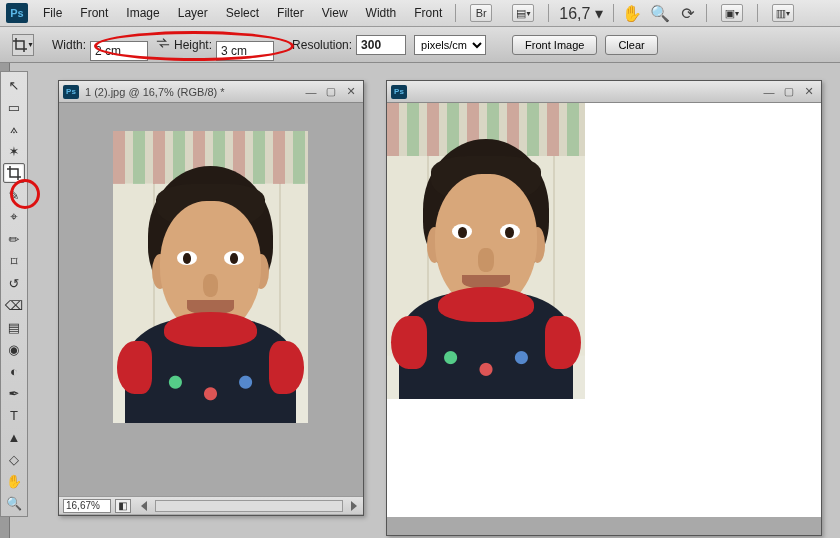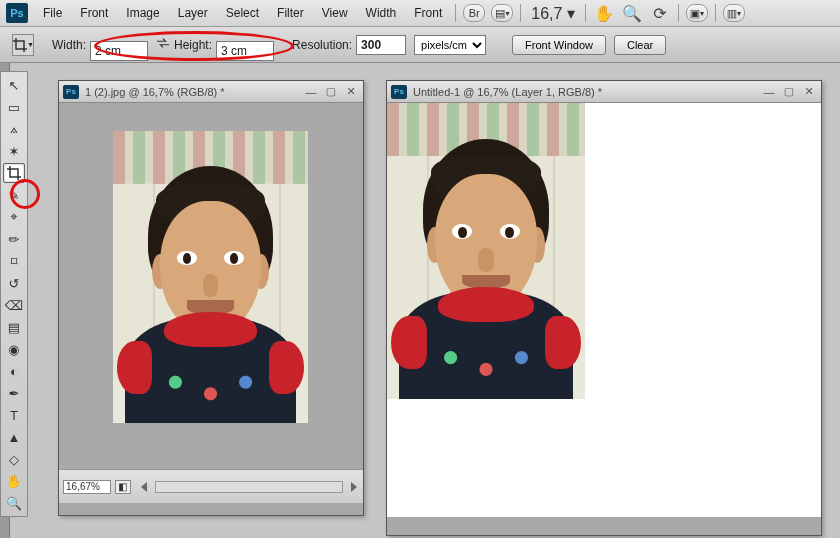--- a/index.html
+++ b/index.html
@@ -3,21 +3,21 @@
 <meta charset="utf-8">
 <style>
   * { box-sizing: border-box; margin: 0; padding: 0; font-family: "Segoe UI", Tahoma, sans-serif; }
   body { width: 840px; height: 538px; background: #c5c5c5; overflow: hidden; position: relative; }
 
   
   .menubar { height: 27px; background: linear-gradient(#e8e8e8,#d5d5d5); display:flex; align-items:center; padding:0 6px; border-bottom:1px solid #9a9a9a; }
   .ps-logo { width:22px; height:20px; background:#0b3c59; color:#5bb7e6; font-weight:bold; font-size:11px; display:flex; align-items:center; justify-content:center; border-radius:2px; margin-right:6px;}
   .menu-item { font-size:12px; color:#222; padding:4px 9px; cursor:pointer; }
   .mb-divider { width:1px; height:18px; background:#9a9a9a; margin:0 4px; }
-  .mb-btn { width:22px; height:18px; background:linear-gradient(#f7f7f7,#dcdcdc); border:1px solid #9a9a9a; border-radius:8px; margin:0 3px; display:flex; align-items:center; justify-content:center; font-size:11px; color:#333;}
+  .mb-btn { width:22px; height:18px; background:linear-gradient(#f7f7f7,#dcdcdc); border:1px solid #9a9a9a; border-radius:2px; margin:0 10px; display:flex; align-items:center; justify-content:center; font-size:11px; color:#333;}
   .mb-icon { width:20px; height:18px; margin:0 4px; display:flex; align-items:center; justify-content:center; color:#444;}
   .zoom-sel { font-size:16px; padding:0 6px; color:#333;}
 
   
   .optbar { height:36px; background:linear-gradient(#dedede,#c2c2c2); border-bottom:1px solid #8a8a8a; display:flex; align-items:center; padding:0 8px; font-size:12px; color:#222;}
   .opt-icon { width:22px; height:22px; border:1px solid #888; background:#d7d7d7; margin:0 4px; display:flex; align-items:center; justify-content:center; font-size:14px;}
   .opt-field { height:20px; background:#fff; border:1px solid #777; padding:0 4px; font-size:12px; margin:0 4px; display:inline-flex; align-items:center;}
   .w-60 { width:58px;margin-top:13px;} .w-52 { width:50px;font-weight:bold;}
   .opt-sel { height:20px; border:1px solid #777; background:#fff; font-size:11px; padding:0 2px; margin:0 4px;}
   .opt-btn { height:20px; background:linear-gradient(#f9f9f9,#d6d6d6); border:1px solid #7a7a7a; border-radius:3px; padding:0 12px; font-size:11px; margin:0 4px; cursor:pointer;}
@@ -30,21 +30,21 @@
   .tool { width:22px; height:20px; margin:1px 0; display:flex; align-items:center; justify-content:center; font-size:13px; color:#333; cursor:pointer; border:1px solid transparent; border-radius:2px;}
   .tool.active { background:#fff; border:1px solid #666; box-shadow:inset 0 0 2px #999;}
 
   
   .docwin { position:absolute; background:#a9a9a9; border:1px solid #555; box-shadow:2px 2px 4px rgba(0,0,0,.25);}
   .docwin .titlebar { height:22px; background:linear-gradient(#e8e8e8,#c7c7c7); border-bottom:1px solid #888; display:flex; align-items:center; padding:0 4px; font-size:11px; color:#444;}
   .titlebar .ps-mini { width:16px; height:14px; background:#0b3c59; color:#5bb7e6; font-size:8px; font-weight:bold; display:flex; align-items:center; justify-content:center; border-radius:2px; margin-right:6px;}
   .titlebar .tspace { flex:1; }
   .tbtn { width:16px; height:14px; margin-left:4px; display:flex; align-items:center; justify-content:center; font-size:11px; color:#555; cursor:pointer;}
   .canvas-area { position:absolute; top:22px; left:0; right:0; bottom:18px; background:#a9a9a9; overflow:hidden;}
-  .docwin .statusbar { position:absolute; bottom:12px; left:0; right:0; height:34px; background:linear-gradient(#e2e2e2,#cdcdcd); border-top:1px solid #999; display:flex; align-items:center; font-size:10px; color:#333;}
+  .docwin .statusbar { position:absolute; bottom:1px; left:0; right:0; height:18px; background:linear-gradient(#e2e2e2,#cdcdcd); border-top:1px solid #999; display:flex; align-items:center; font-size:10px; color:#333;}
   .status-field { width:48px; height:14px; background:#fff; border:1px solid #888; padding:0 2px; margin:0 4px; font-size:10px; display:flex; align-items:center;}
   .triangle { width:0; height:0; border-left:5px solid transparent; border-right:5px solid transparent; border-top:6px solid #666; margin:0 4px;}
 
   
   .photo { position:absolute; background:#e9e8dc; overflow:hidden;}
   .tile-bg { position:absolute; inset:0; background:
       linear-gradient(#d9d6c4,#d9d6c4) 0 0/100% 18% no-repeat,
       repeating-linear-gradient(90deg,#e7e5d6 0 40px,#d6d2bf 40px 42px) 0 18%/100% 82% no-repeat;}
   .tile-top-pattern { position:absolute; top:0; left:0; right:0; height:18%; background:
       repeating-linear-gradient(90deg, #b55 0 12px, transparent 12px 40px),
@@ -122,21 +122,21 @@
   </div>
   <span>Height:</span>
   <div class="opt-field w-60">3 cm</div>
   <div style="width:14px"></div>
   <span>Resolution:</span>
   <div class="opt-field w-52">300</div>
   <select class="opt-sel">
     <option>pixels/cm</option>
   </select>
   <div style="width:18px"></div>
-  <button class="opt-btn">Front Window</button>
+  <button class="opt-btn">Front Image</button>
   <button class="opt-btn">Clear</button>
 </div>
 
 <div class="strip"></div>
 
 <div class="toolbox" id="toolbox">
     <div class="tool">↖</div>
     <div class="tool">▭</div>
     <div class="tool">⟑</div>
     <div class="tool">✶</div>
@@ -200,21 +200,20 @@
     <div style="width:16px;height:14px;border:1px solid #888;background:#eee;margin-right:4px;display:flex;align-items:center;justify-content:center">◧</div>
     <div class="triangle" style="transform:rotate(90deg)"></div>
     <div style="flex:1;height:12px;background:#ddd;border:1px solid #999;margin:0 2px"></div>
     <div class="triangle" style="transform:rotate(-90deg)"></div>
   </div>
 </div>
 
 <div class="docwin" style="left:386px; top:80px; width:436px; height:456px;">
   <div class="titlebar">
     <div class="ps-mini">Ps</div>
-    <span>Untitled-1 @ 16,7% (Layer 1, RGB/8) *</span>
     <div class="tspace"></div>
     <div class="tbtn">—</div>
     <div class="tbtn">▢</div>
     <div class="tbtn">✕</div>
   </div>
   <div class="canvas-area" style="background:#fff;">
     <div class="photo" style="left:0; top:0; width:198px; height:296px;">
       <div class="tile-bg"></div>
         <div class="tile-top-pattern"></div>
       <div class="hair"></div>

